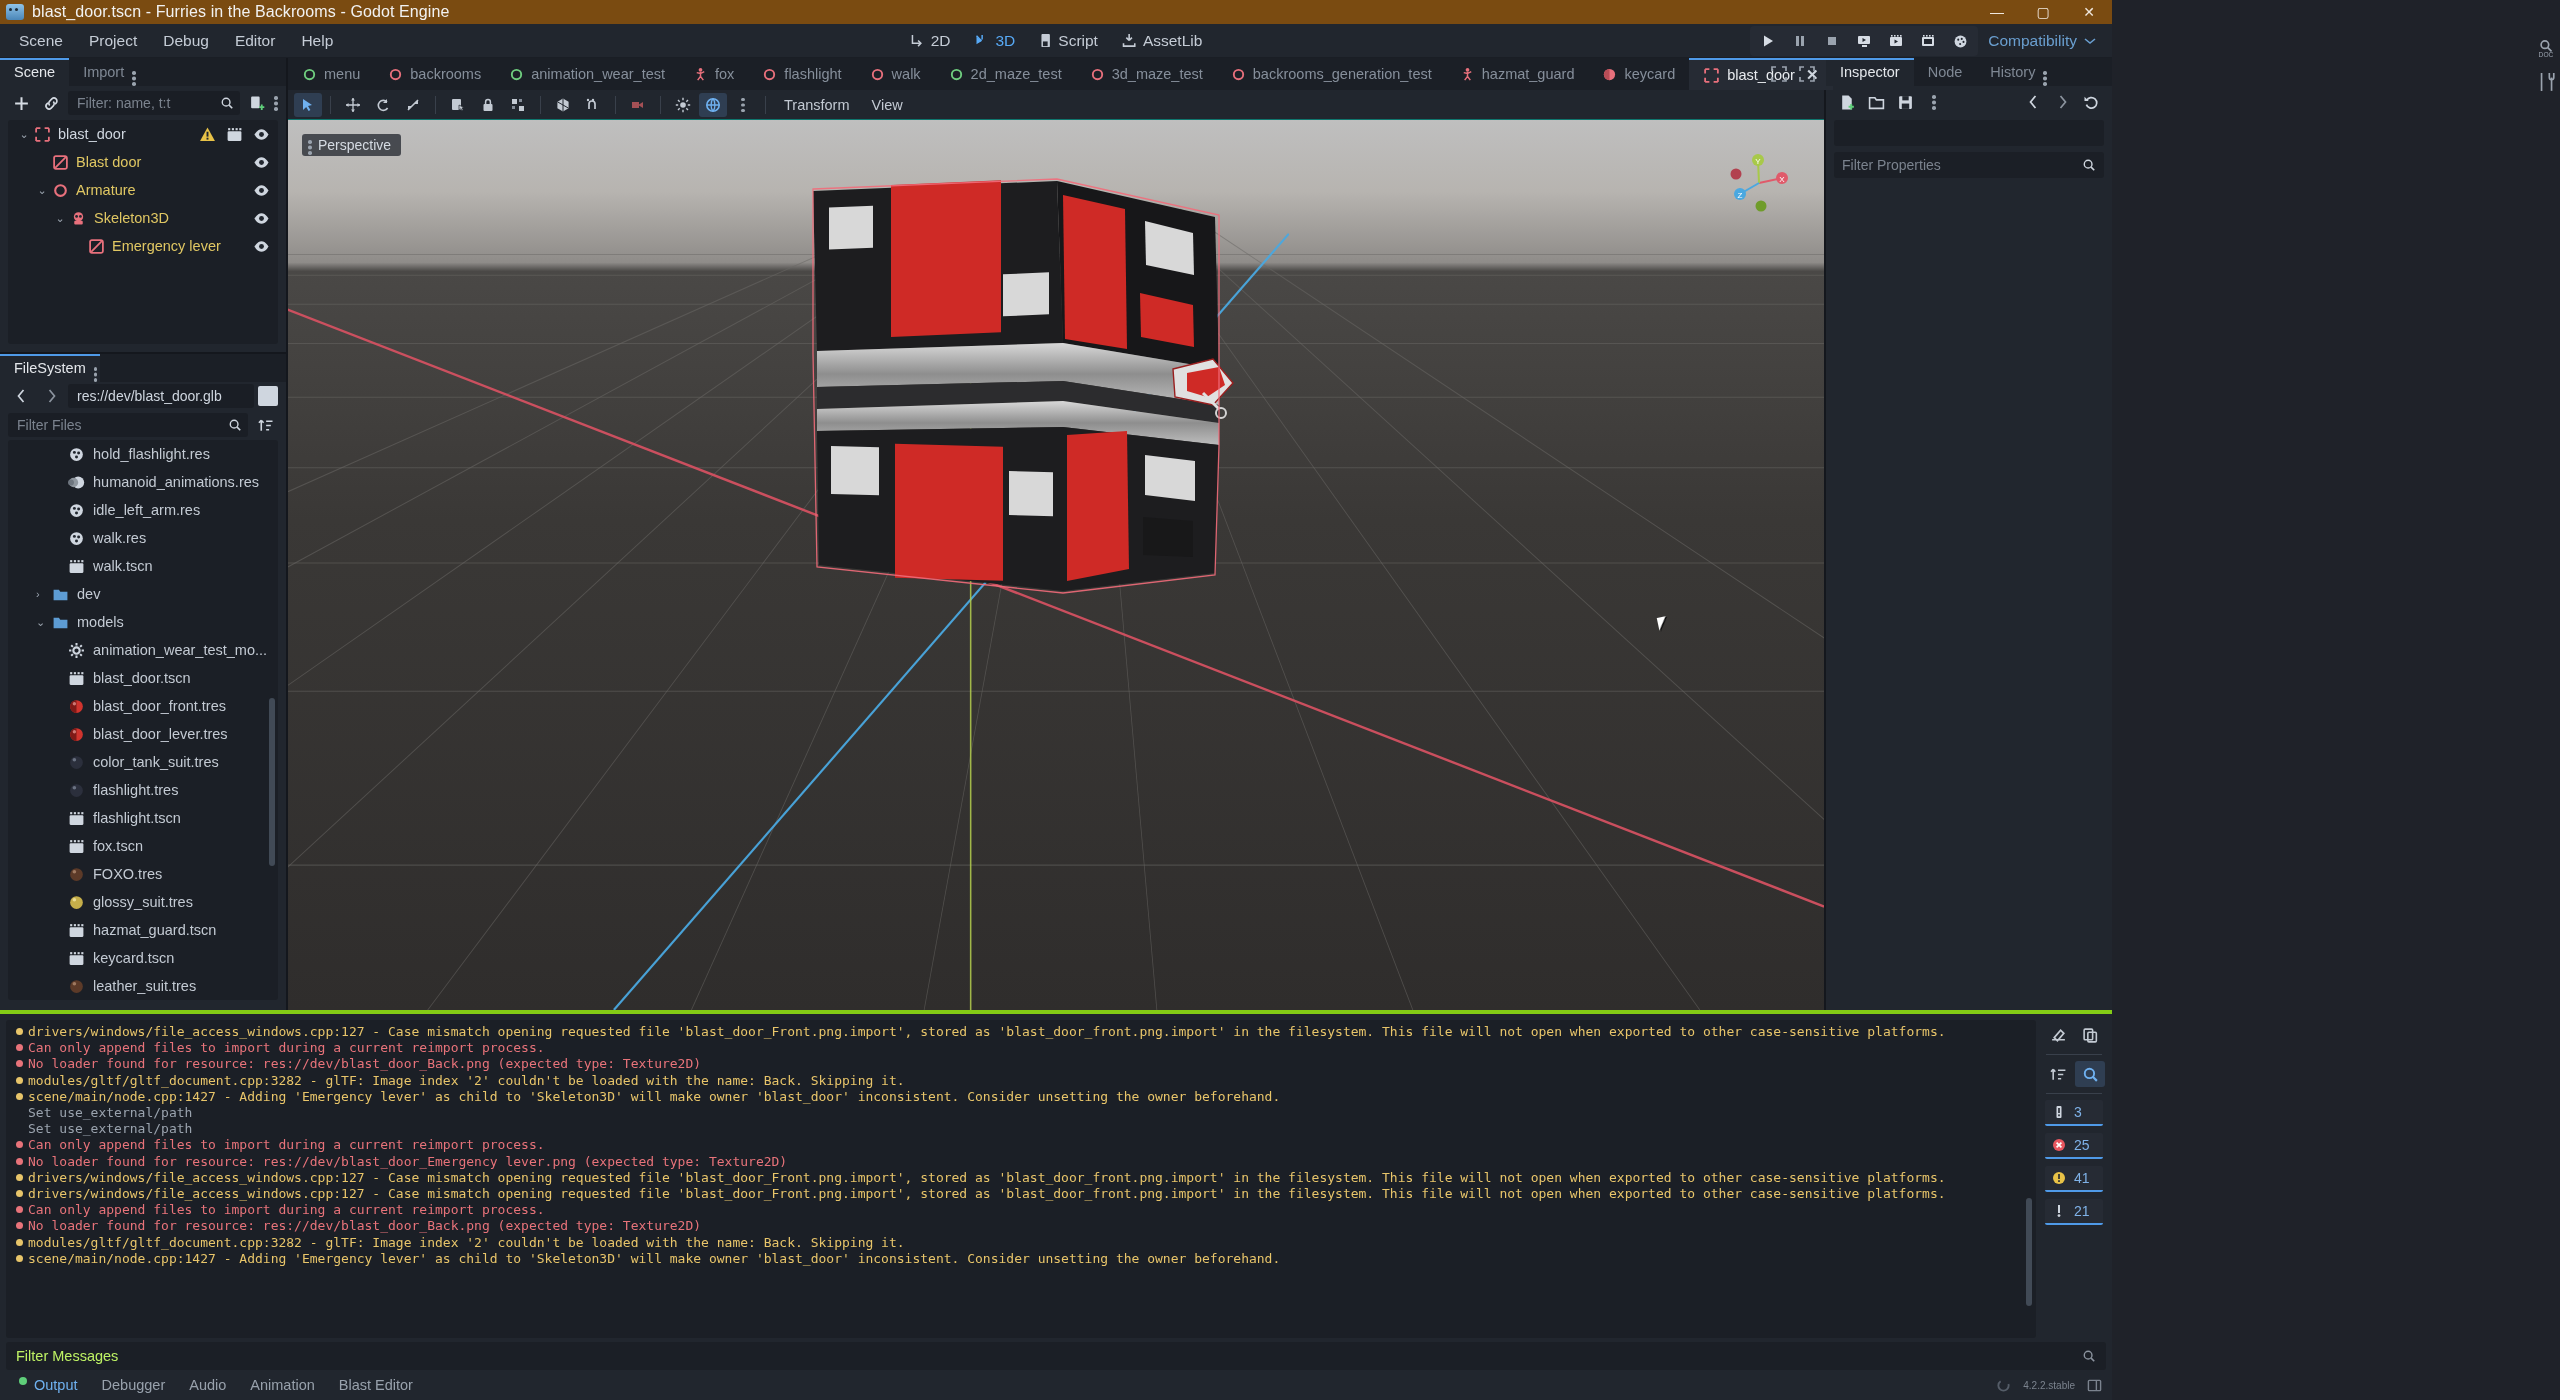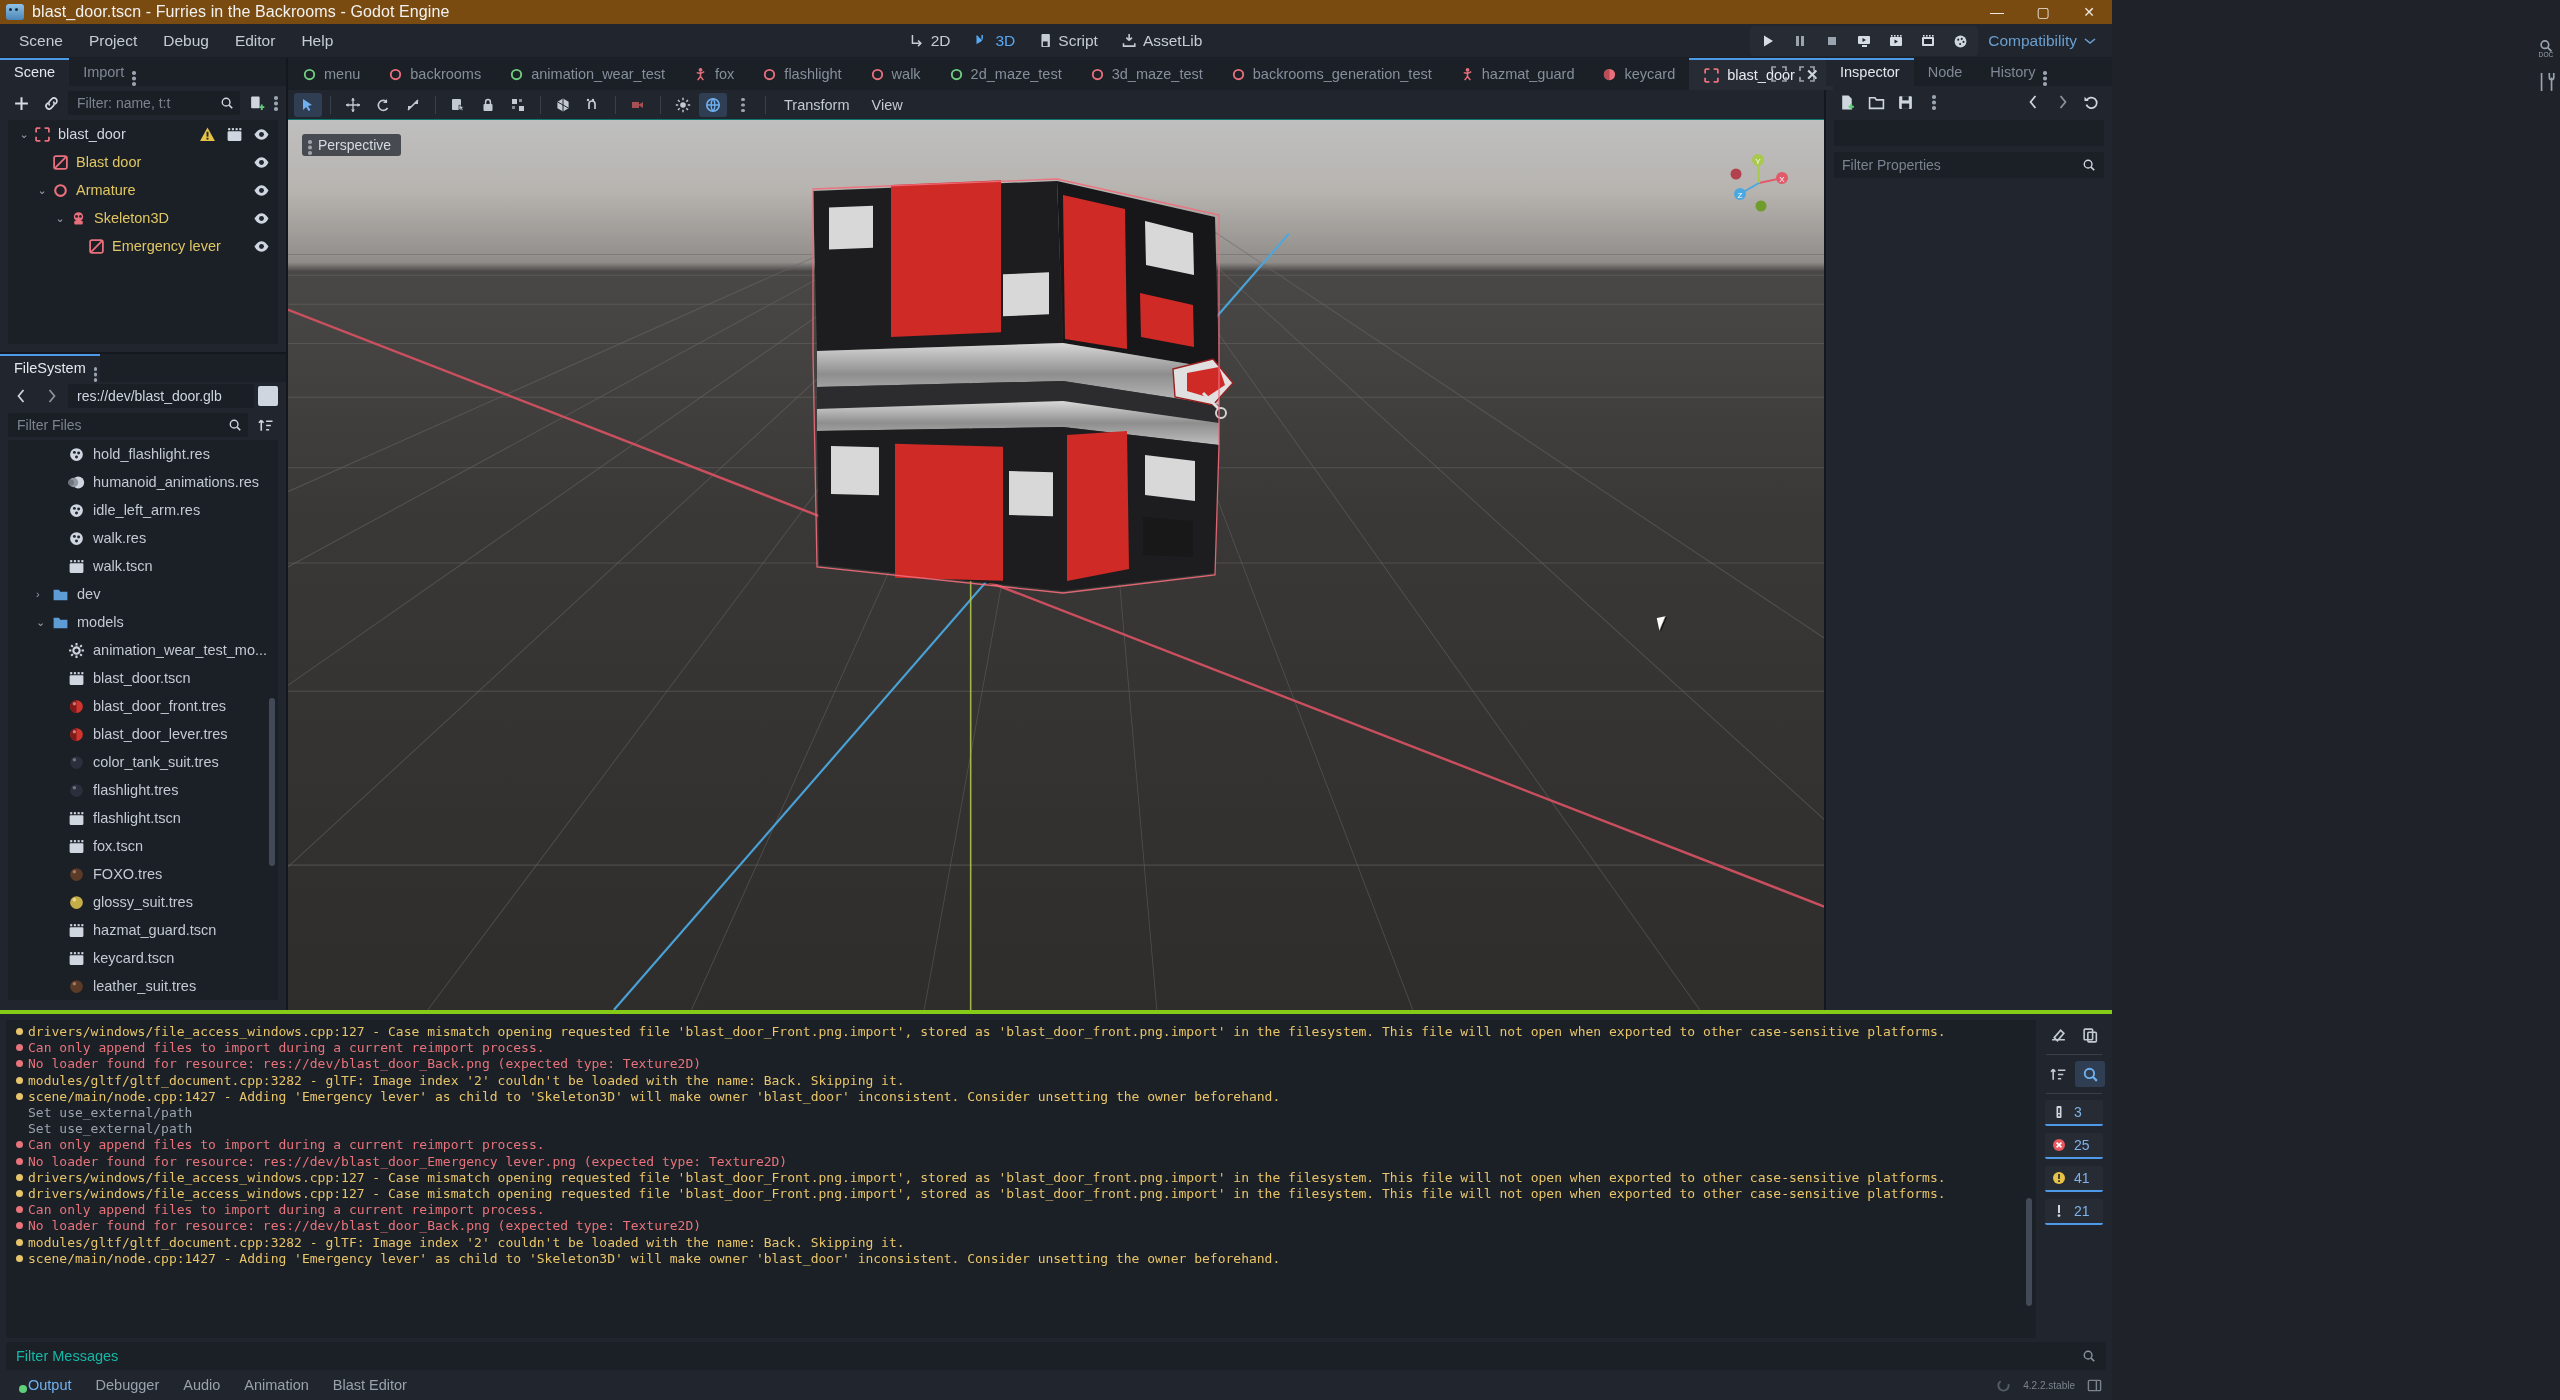--- a/index.html
+++ b/index.html
@@ -116,23 +116,23 @@
   .b-warn { background:#e8c56a; }
   .b-err  { background:#e8737a; }
   .log-side { width:76px; display:flex; flex-direction:column; align-items:center; padding-top:8px; gap:0; }
   .ls-row { display:flex; gap:2px; }
   .ls-btn { width:30px; height:26px; display:flex; align-items:center; justify-content:center; border-radius:3px; color:#c3cad3;}
   .ls-btn.active { background:#2f3e52; color:#6fb1f0;}
   .ls-div { width:56px; height:1px; background:#39404b; margin:6px 0;}
   .counter { width:58px; height:26px; margin-bottom:7px; display:flex; align-items:center; gap:7px; padding-left:6px;
      border-bottom:2px solid #4f9ae8; border-radius:2px; background:#262b34; color:#7fb2e8; font-size:14px;}
   .filter-msg { height:28px; background:#1b1f26; margin:4px 6px 0 6px; border-radius:3px; display:flex; align-items:center;
-     padding:0 10px; color:#14b8a6; font-size:14.5px;}
+     padding:0 10px; color:#bef264; font-size:14.5px;}
   .bottom-tabs { height:30px; display:flex; align-items:center; gap:2px; padding:0 8px; position:relative;}
-  .btab { font-size:14.5px; color:#98a1ac; padding:4px 11px; border-radius:3px; display:flex; align-items:flex-end; gap:1px;}
+  .btab { font-size:14.5px; color:#98a1ac; padding:4px 11px; border-radius:3px; display:flex; align-items:flex-start; gap:7px;}
   .btab.active { color:#6fb1f0; }
   .bottom-right { position:absolute; right:10px; display:flex; align-items:center; gap:12px; color:#7b838e; font-size:10px;}
 
   
   .right-col { width:288px; background:#21262e; border-left:2px solid #14171d; display:flex; flex-direction:column;}
   .insp-toolbar { height:32px; display:flex; align-items:center; gap:3px; padding:0 8px; position:relative;}
   .insp-obj { height:26px; margin:2px 8px; background:#1b1f26; border-radius:3px;}
   .insp-filter { height:26px; margin:4px 8px 0; background:#1b1f26; border-radius:3px; display:flex; align-items:center;
      padding:0 8px; color:#7b838e; font-size:14px; justify-content:space-between;}
   .insp-side { position:absolute; right:4px; top:38px; display:flex; flex-direction:column; gap:14px; align-items:center;}

